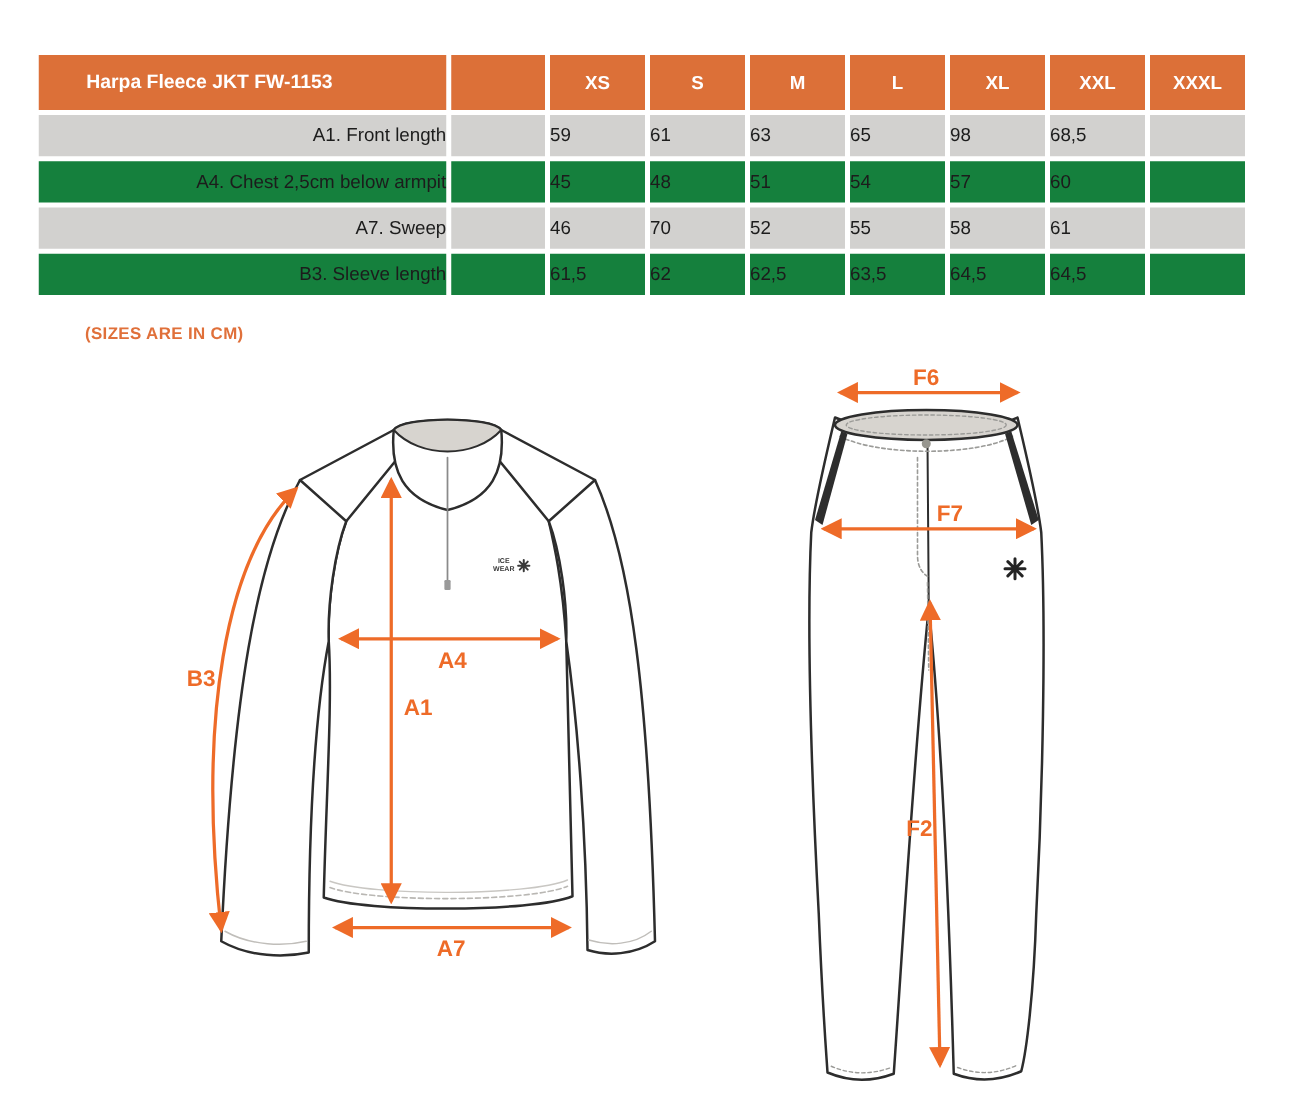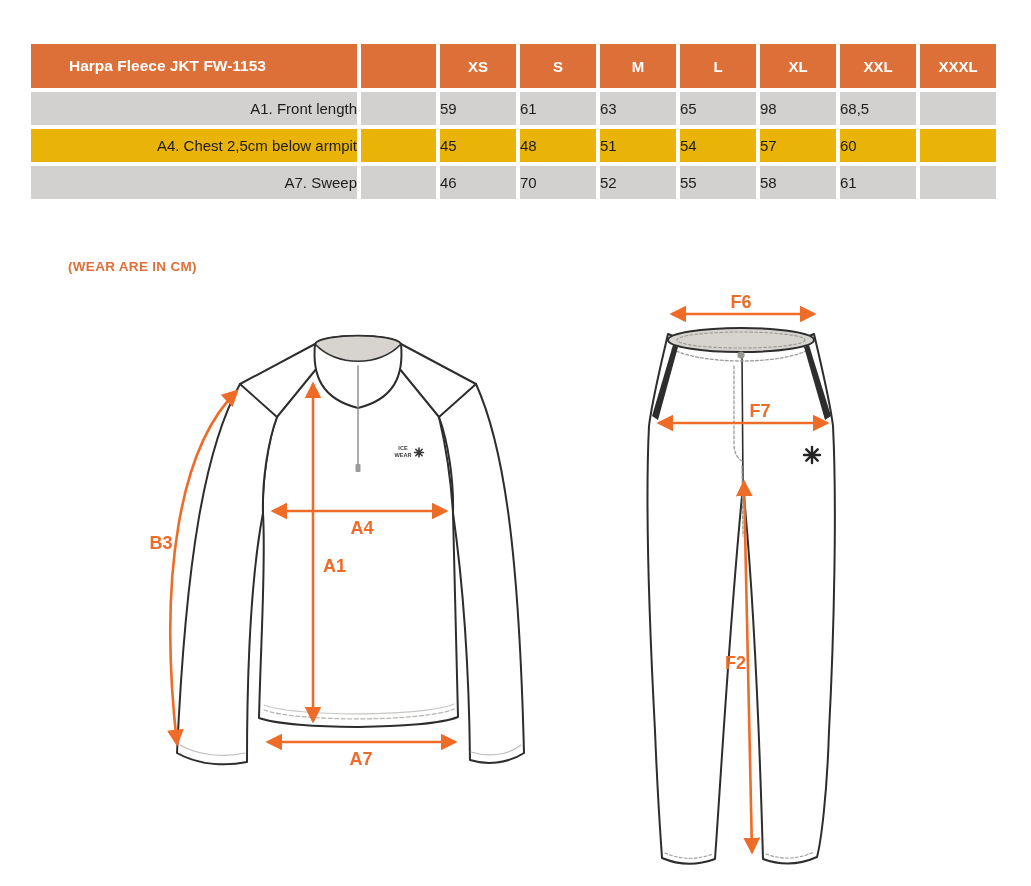--- a/index.html
+++ b/index.html
@@ -15,21 +15,21 @@
   table.size-table th,table.size-table td{
     padding:0;font-size:15px;vertical-align:middle;overflow:hidden;white-space:nowrap;
   }
   tr.head th{
     background:#DC7038;color:#ffffff;font-weight:bold;height:44px;text-align:center;
   }
   tr.head th.lbl{text-align:left;padding-left:38px;font-size:15.5px;}
   tr.r td{height:33px;color:#1c1c1c;}
   tr.r td.lbl{text-align:right;padding-left:38px;}
   tr.dark td{background:#D2D1CF;}
-  tr.light td{background:#eab308;}
+  tr.light td{background:#15803d;}
   
   .sizes-note{
     position:absolute;left:68px;top:243px;color:#E0703A;
     font-size:13.5px;font-weight:bold;letter-spacing:0.3px;
   }
   
   svg.drawing{position:absolute;left:0;top:270px;}
   .meas-label{
     font-family:"Liberation Sans",sans-serif;font-size:18px;font-weight:bold;fill:#EE6B28;
   }
@@ -92,24 +92,35 @@
       <td class="lbl">A7. Sweep</td>
       <td></td>
       <td>46</td>
       <td>70</td>
       <td>52</td>
       <td>55</td>
       <td>58</td>
       <td>61</td>
       <td></td>
     </tr>
+    <tr class="r light">
+      <td class="lbl">B3. Sleeve length</td>
+      <td></td>
+      <td>61,5</td>
+      <td>62</td>
+      <td>62,5</td>
+      <td>63,5</td>
+      <td>64,5</td>
+      <td>64,5</td>
+      <td></td>
+    </tr>
   </tbody>
     </table>
 
-  <div class="sizes-note">(WEAR ARE IN CM)</div>
+  <div class="sizes-note">(SIZES ARE IN CM)</div>
 
   <svg class="drawing" width="1031" height="616" viewBox="0 270 1031 616">
     <defs>
       <marker id="ah" viewBox="0 0 10 10" refX="8.5" refY="5" markerWidth="6.5" markerHeight="6.5" orient="auto-start-reverse">
         <path d="M0,0 L10,5 L0,10 Z" fill="#EE6B28"></path>
       </marker>
     </defs>
 
     <g fill="none" stroke="#2D2D2D" stroke-width="2" stroke-linejoin="round" stroke-linecap="round">
 

